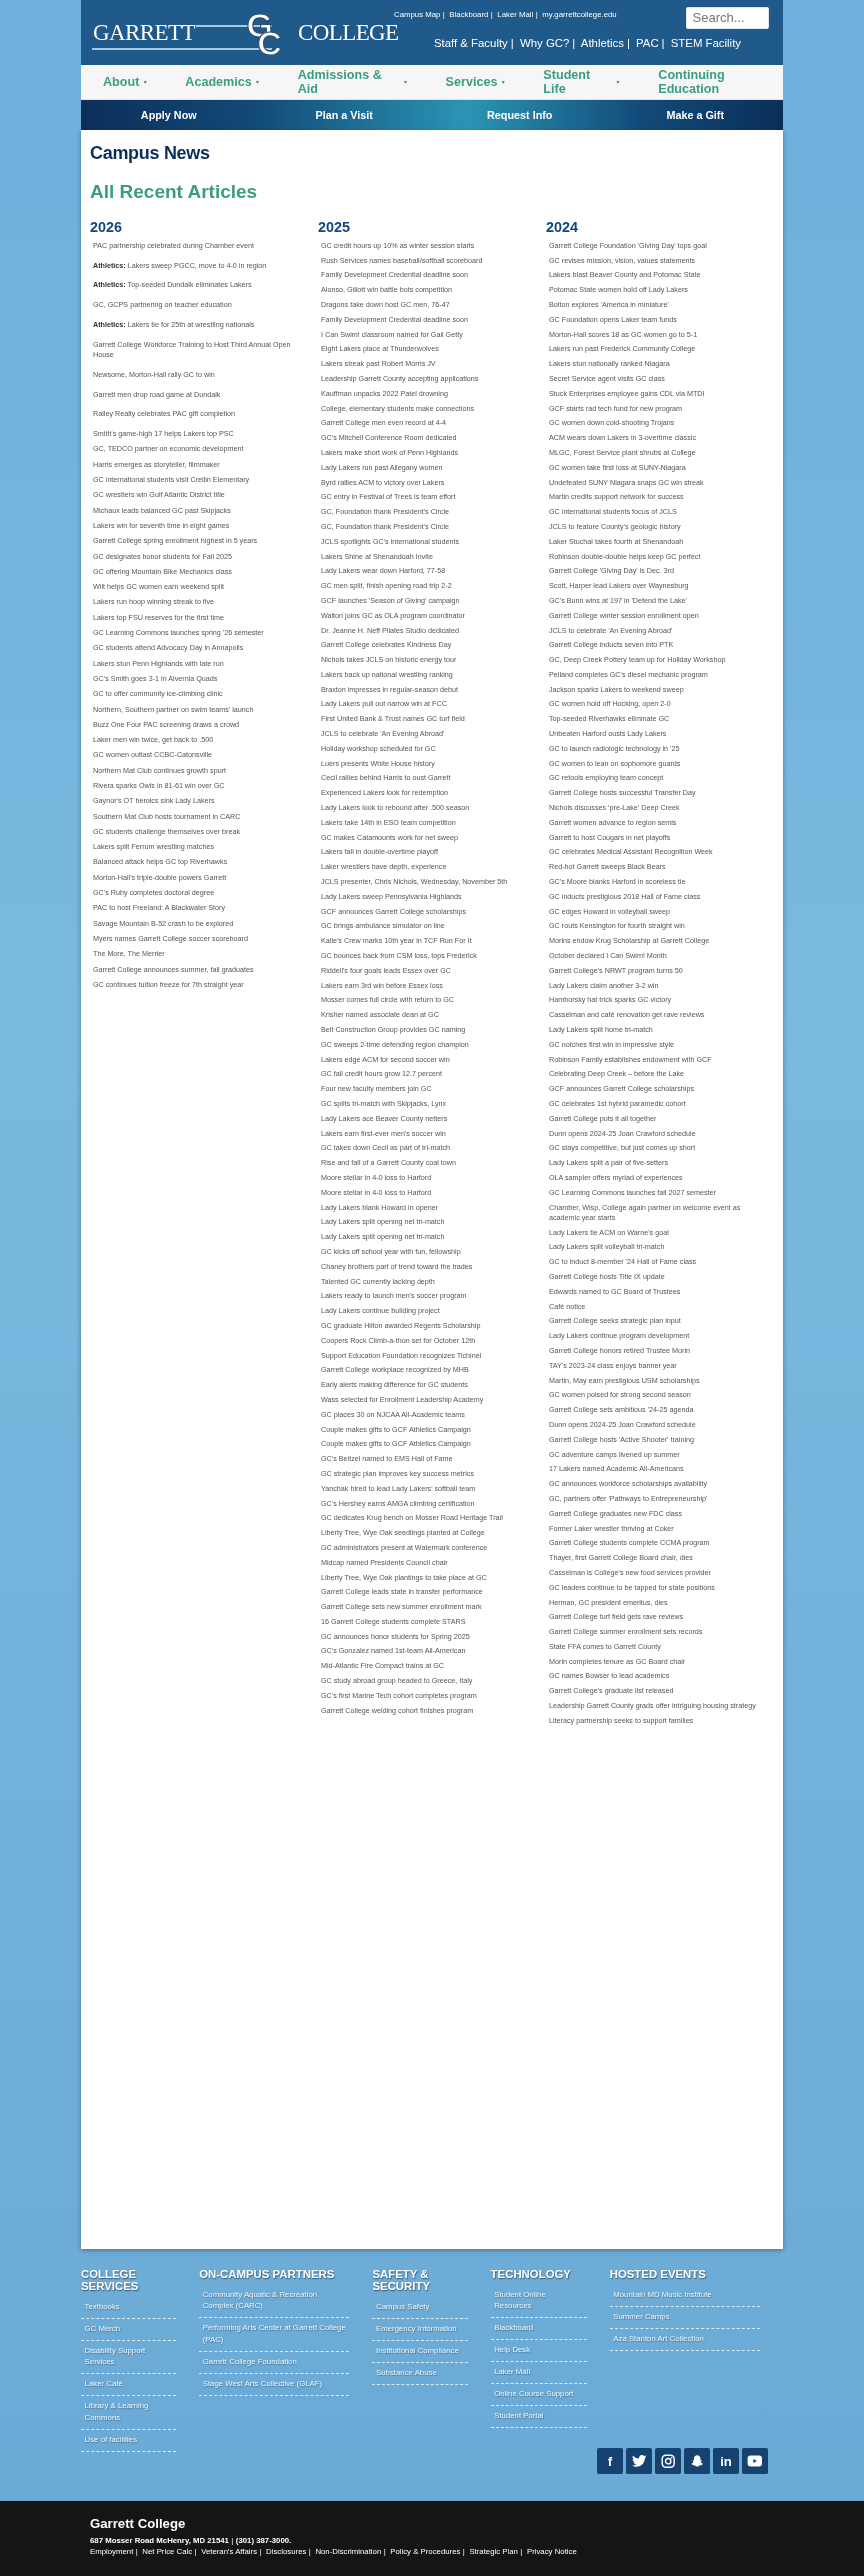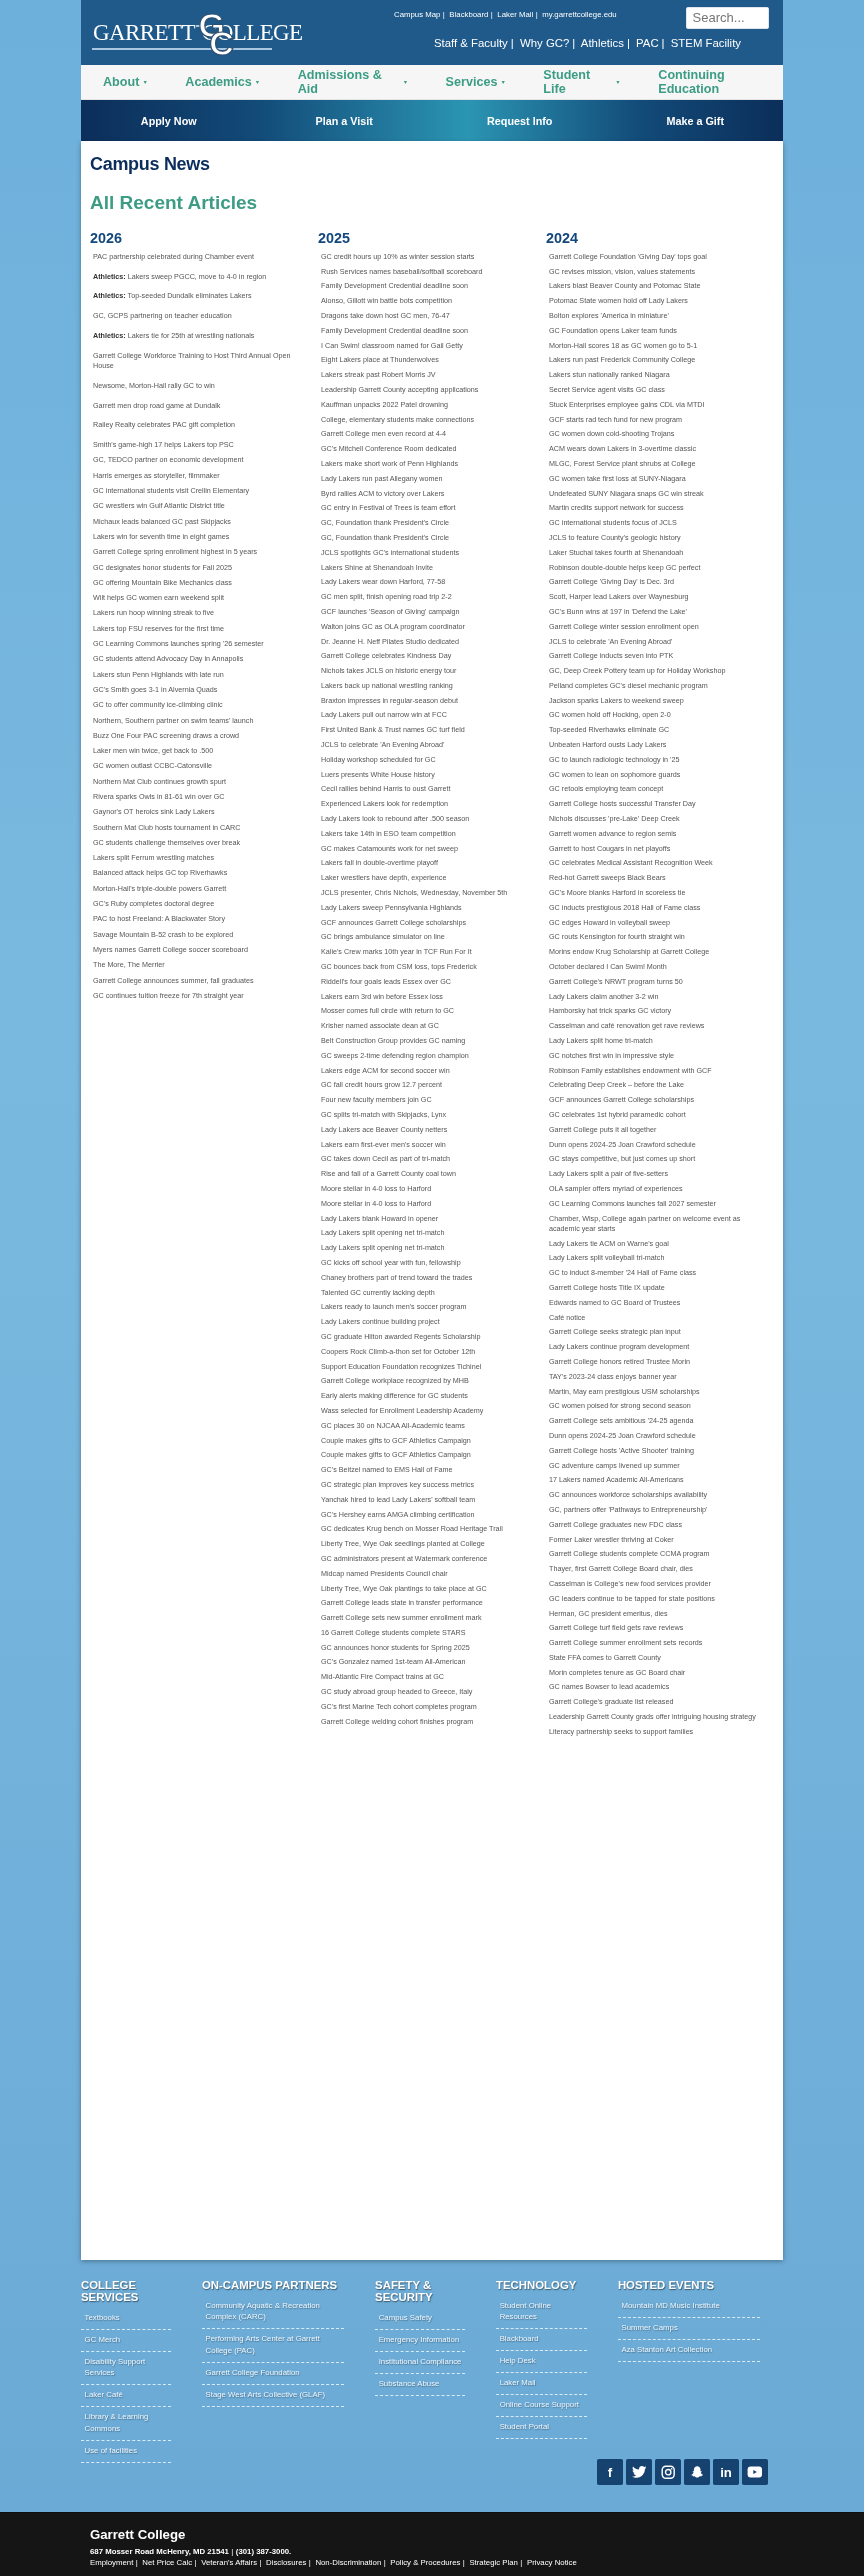--- a/index.html
+++ b/index.html
@@ -8,60 +8,60 @@
     font-family: "Liberation Sans", "DejaVu Sans", sans-serif;
     background: #6fb0d9;
     background-image: linear-gradient(180deg, #6db0dc 0%, #7ab9df 40%, #6aa9d5 100%);
     color: #333;
   }
   .page { width: 864px; min-height: 2576px; position: relative; }
   .container { width: 702px; margin: 0 auto; position: relative; }
 
   
   .header { background: #1f5a8a; height: 65px; position: relative; }
-  .logo { position: absolute; left: 10.8px; top: 8.4px; width: 180px; height: 49px; display: flex; align-items: center; }
+  .logo { position: absolute; left: 10.8px; top: 8.4px; width: 180px; height: 49px; display: flex; align-items: center; gap: 48px; }
   .logo .rule { position: absolute; left: 0; right: 0; height: 1.2px; background: #a9c7e0; }
   .logo .rule.top { top: 17px; } .logo .rule.bot { top: 40px; }
   .logo .word { font-family: "Liberation Serif", "DejaVu Serif", serif; color: #fff; font-size: 23px; letter-spacing: -0.6px; position: relative; z-index: 1; background: #1f5a8a; padding: 0 1.2px; }
   .logo .gc { position: relative; z-index: 2; width: 36px; height: 49px; margin: 0 2.4px; }
   .logo .gc span { position: absolute; font-family: "Liberation Sans", sans-serif; font-weight: bold; color: #fff; font-size: 34px; -webkit-text-stroke: 1.2px #2c4f70; line-height: 1; }
   .logo .gc .g { left: 0; top: 0; } .logo .gc .c { left: 10.8px; top: 18px; }
   .utility { position: absolute; left: 313px; top: 9.6px; color: #fff; font-size: 7.8px; }
   .utility a { color: #fff; text-decoration: none; }
   .utility .sep { margin: 0 2.4px; }
   .search-box { position: absolute; right: 14.4px; top: 7.2px; width: 83px; height: 21.6px; background: #fff; border-radius: 1.8px; border: 0.6px solid #dfe6ee; padding: 0 6px; font-size: 13px; color: #999; font-family: "Liberation Sans", sans-serif; }
   .secondary { position: absolute; right: 42px; top: 37px; color: #fff; font-size: 11.4px; }
   .secondary a { color: #fff; text-decoration: none; }
   .secondary .sep { margin: 0 3px; }
 
   
   .mainnav { background: #f6f6f6; height: 35px; display: flex; justify-content: center; align-items: center; gap: 15.6px; border-bottom: 1.8px solid #e4e4e4; }
   .mainnav .item { color: #3c9c84; font-weight: bold; font-size: 12.6px; text-decoration: none; display: flex; align-items: center; margin-left: 22px; }
   .mainnav .caret { font-size: 5.4px; margin-left: 3px; color: #3c9c84; }
 
   
-  .cta { height: 41px; display: flex; justify-content: space-around; align-items: center; background: linear-gradient(90deg, #0c2e5a 0%, #124a78 25%, #2b95b3 55%, #124a78 80%, #0c2e5a 100%); }
+  .cta { height: 30px; display: flex; justify-content: space-around; align-items: center; background: linear-gradient(90deg, #0c2e5a 0%, #124a78 25%, #2b95b3 55%, #124a78 80%, #0c2e5a 100%); }
   .cta a { color: #fff; font-weight: bold; font-size: 10.8px; text-decoration: none; width: 25%; text-align: center; }
 
   
   .content { background: #fff; padding: 13.2px 9px 24px 9px; box-shadow: 0 2.4px 4.8px rgba(0,0,0,0.35); min-height: 2119px; }
   .page-title { color: #0b2d5c; font-size: 18px; font-weight: bold; letter-spacing: -0.3px; margin-bottom: 17px; }
   .section-title { color: #3c9c84; font-size: 19px; font-weight: bold; margin-bottom: 15.6px; }
   .columns { display: flex; }
   .col { width: 234px; padding-right: 6px; }
   .col h3 { color: #14487d; font-size: 14.4px; font-weight: bold; margin-bottom: 6px; }
   .col ul { list-style: none; padding-left: 3px; }
   .col li { font-size: 7.2px; color: #555; line-height: 10.2px; margin-bottom: 4.6px; }
   .col.y2026 li { margin-bottom: 5.1px; }
   .col li a { color: #555; text-decoration: none; }
   .col li b { color: #333; }
   .col.y2026 li:nth-child(-n+9) { margin-bottom: 9.6px; }
 
   
-  .footer-links { display: flex; padding: 19px 0 0 0; height: 252px; position: relative; gap: 8px; }
+  .footer-links { display: flex; padding: 19px 0 0 0; height: 252px; position: relative; }
   .fcol { margin-right: 23px; }
   .fcol h4 { color: #fff; font-size: 11.4px; font-weight: bold; text-transform: uppercase; line-height: 12px; text-shadow: 0.6px 0.6px 1.2px rgba(0,0,0,0.5); margin-bottom: 4.8px; }
   .fcol ul { list-style: none; }
   .fcol li { border-bottom: 0.6px dashed #d8ecf8; padding: 4.2px 3.6px 5.4px 3.6px; font-size: 7.8px; color: #f0f7fc; text-shadow: 0.6px 0.6px 1.2px rgba(0,0,0,0.35); line-height: 11.4px; }
   .fcol li a { color: #f0f7fc; text-decoration: none; }
   .fc1 { width: 100px; } .fc2 { width: 158px; } .fc3 { width: 100px; } .fc4 { width: 101px; } .fc5 { width: 158px; }
   .social { position: absolute; left: 516px; top: 199px; display: flex; gap: 3px; }
   .social .s { width: 26px; height: 26.4px; background: #164270; border-radius: 1.8px; color: #fff; display: flex; align-items: center; justify-content: center; font-weight: bold; font-size: 13.2px; }
 
   

